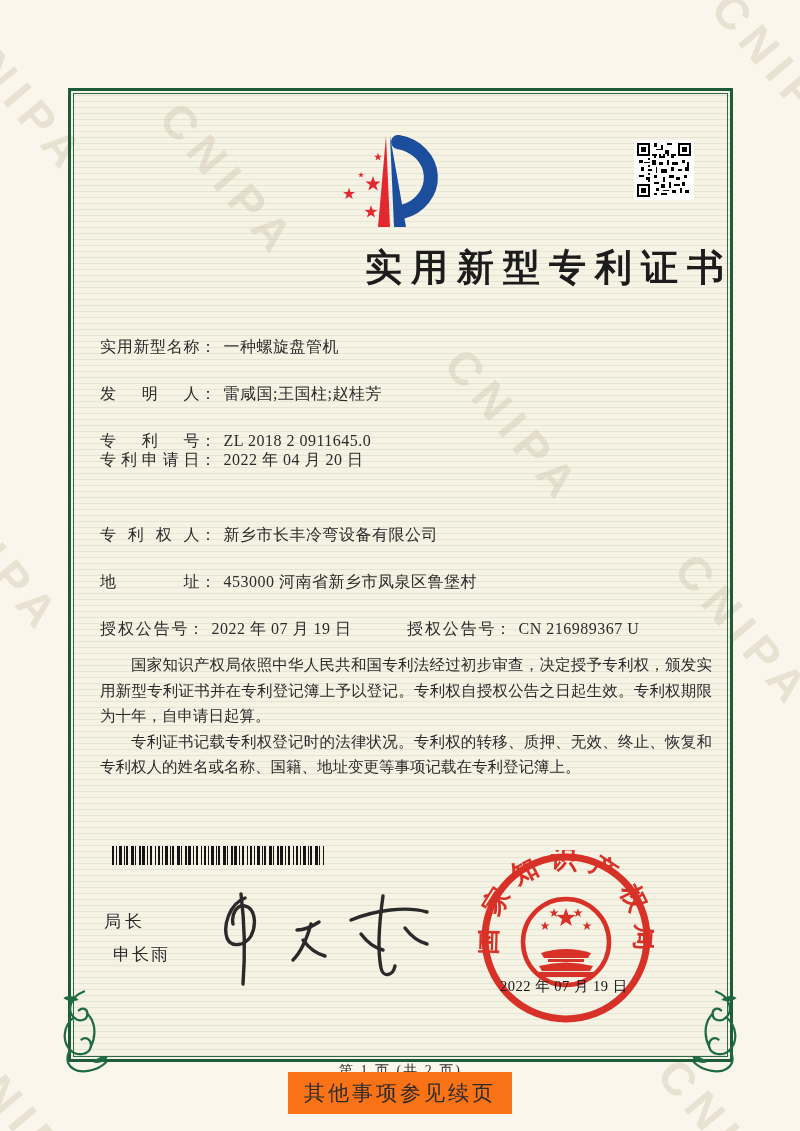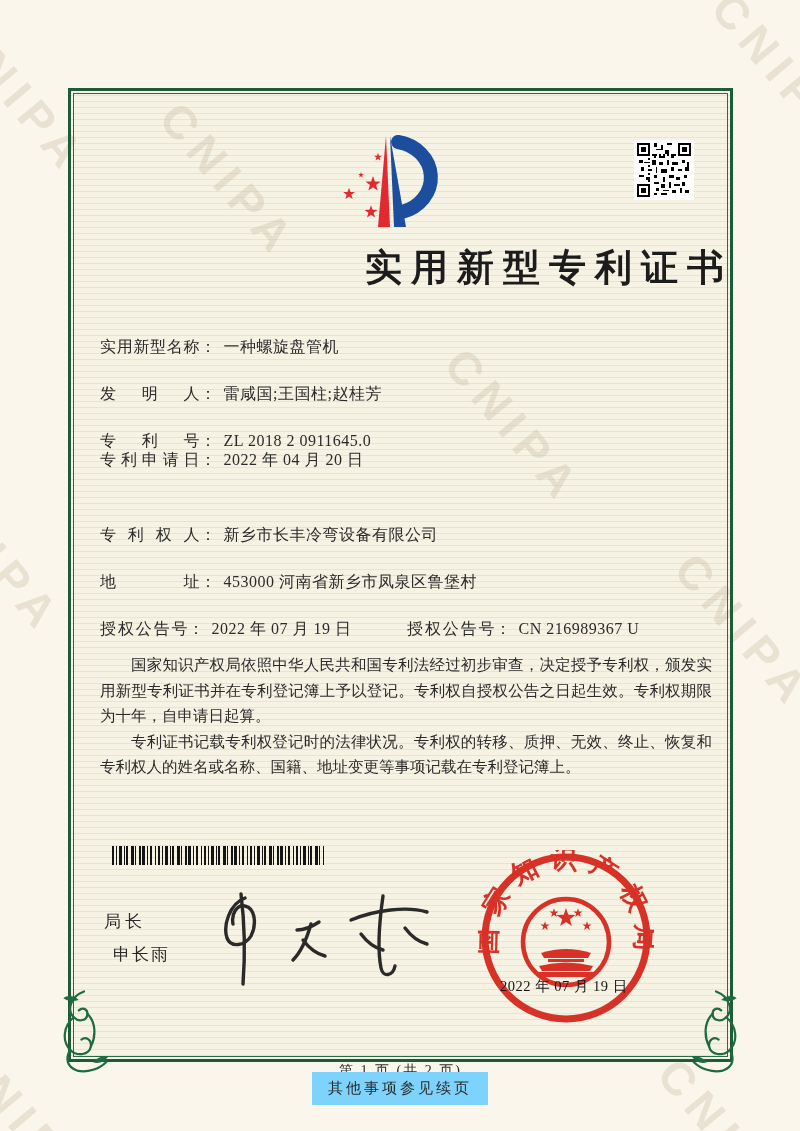--- a/index.html
+++ b/index.html
@@ -64,21 +64,21 @@
       #141414 38px 40px, transparent 40px 43px,
       #141414 43px 44px, transparent 44px 46px);
   }
   .signer-title{position:absolute;left:104px;top:910px;font-size:17px;letter-spacing:4px;}
   .signer-name{position:absolute;left:113px;top:943px;font-size:17px;letter-spacing:2px;}
   .sig{position:absolute;left:215px;top:886px;}
   .seal{position:absolute;left:478px;top:850px;mix-blend-mode:multiply;opacity:.95;}
   .seal-date{position:absolute;left:500px;top:977px;font-size:14.5px;letter-spacing:.5px;color:#151515;z-index:6;}
   .page-num{position:absolute;left:68px;top:1030px;width:665px;text-align:center;font-size:14px;letter-spacing:2px;margin-top:32px;}
   .note-wrap{position:absolute;left:0;top:1072px;width:800px;text-align:center;}
-  .note{display:inline-block;background:#7dd3fc;padding:7px 16px;font-size:15px;letter-spacing:3px;}
+  .note{display:inline-block;background:#f97316;padding:7px 16px;font-size:21px;letter-spacing:3px;}
 </style>
 </head>
 <body>
 
 <div class="guilloche"></div>
 
 <span class="wm" style="left:-20px;top:8px">CNIPA</span>
 <span class="wm" style="left:190px;top:92px">CNIPA</span>
 <span class="wm" style="left:475px;top:338px">CNIPA</span>
 <span class="wm" style="left:-45px;top:468px">CNIPA</span>

